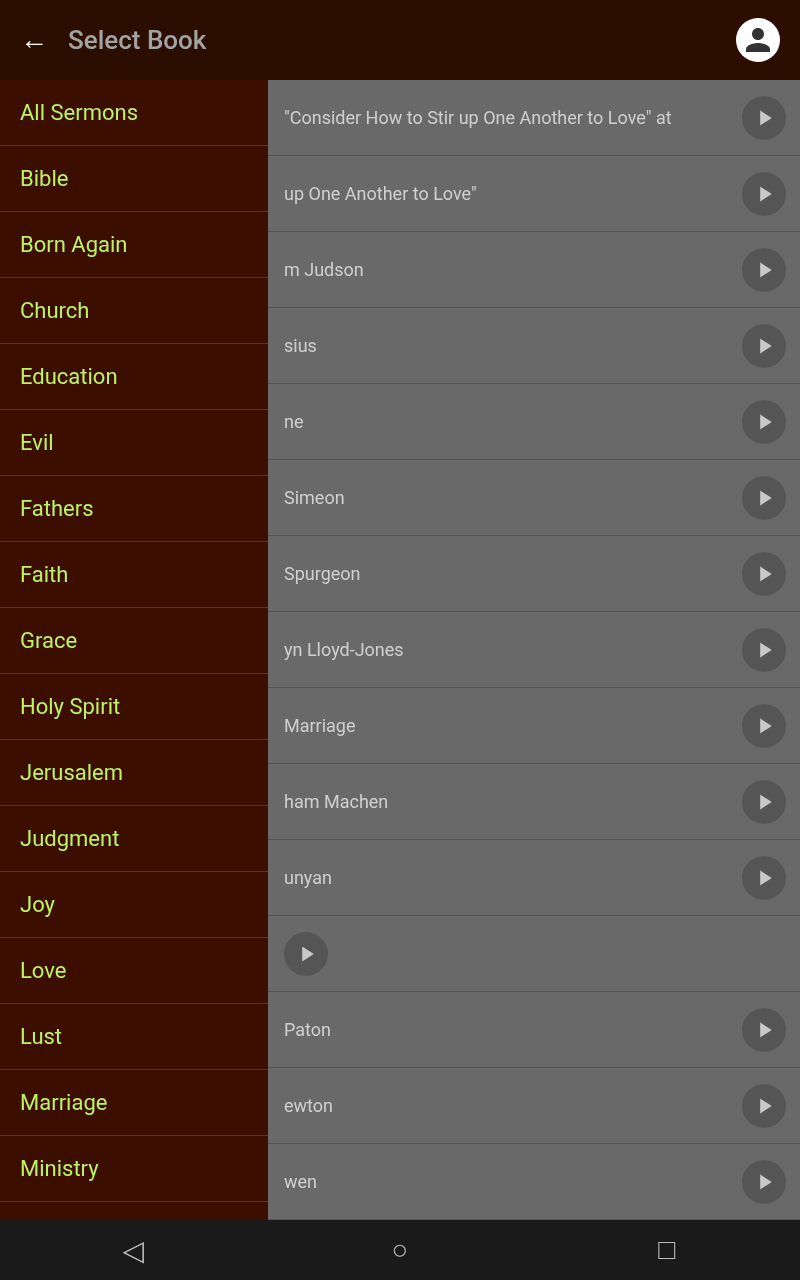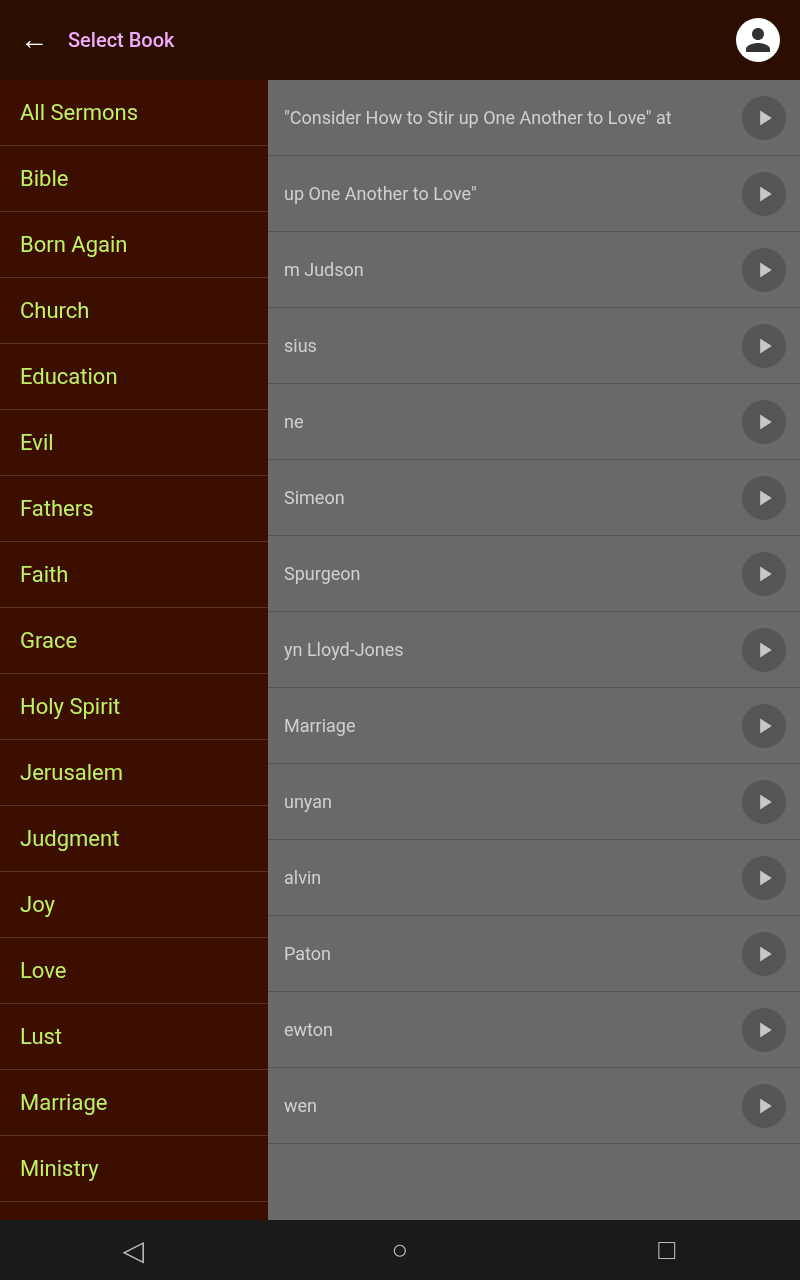--- a/index.html
+++ b/index.html
@@ -25,22 +25,22 @@
     }
     #back-btn {
       color: #fff;
       font-size: 28px;
       cursor: pointer;
       margin-right: 20px;
       background: none;
       border: none;
     }
     #app-title {
-      color: #f0abfc;
-      font-size: 20px;
+      color: #a3a3a3;
+      font-size: 26px;
       font-weight: 500;
       flex: 1;
     }
     #account-icon-btn {
       width: 44px;
       height: 44px;
       border-radius: 50%;
       background: #fff;
       display: flex;
       align-items: center;
@@ -255,29 +255,36 @@
       </div>
       <div class="sermon-row">
         <span class="sermon-text">Marriage</span>
         <div class="play-btn">
           <svg viewBox="0 0 24 24">
             <polygon points="5,3 19,12 5,21"></polygon>
           </svg>
         </div>
       </div>
       <div class="sermon-row">
+        <span class="sermon-text">ham Machen</span>
+        <div class="play-btn">
+          <svg viewBox="0 0 24 24">
+            <polygon points="5,3 19,12 5,21"></polygon>
+          </svg>
+        </div>
+      </div>
+      <div class="sermon-row">
         <span class="sermon-text">unyan</span>
         <div class="play-btn">
           <svg viewBox="0 0 24 24">
             <polygon points="5,3 19,12 5,21"></polygon>
           </svg>
         </div>
       </div>
       <div class="sermon-row">
-        <span class="sermon-text">alvin</span>
         <div class="play-btn">
           <svg viewBox="0 0 24 24">
             <polygon points="5,3 19,12 5,21"></polygon>
           </svg>
         </div>
       </div>
       <div class="sermon-row">
         <span class="sermon-text">Paton</span>
         <div class="play-btn">
           <svg viewBox="0 0 24 24">

